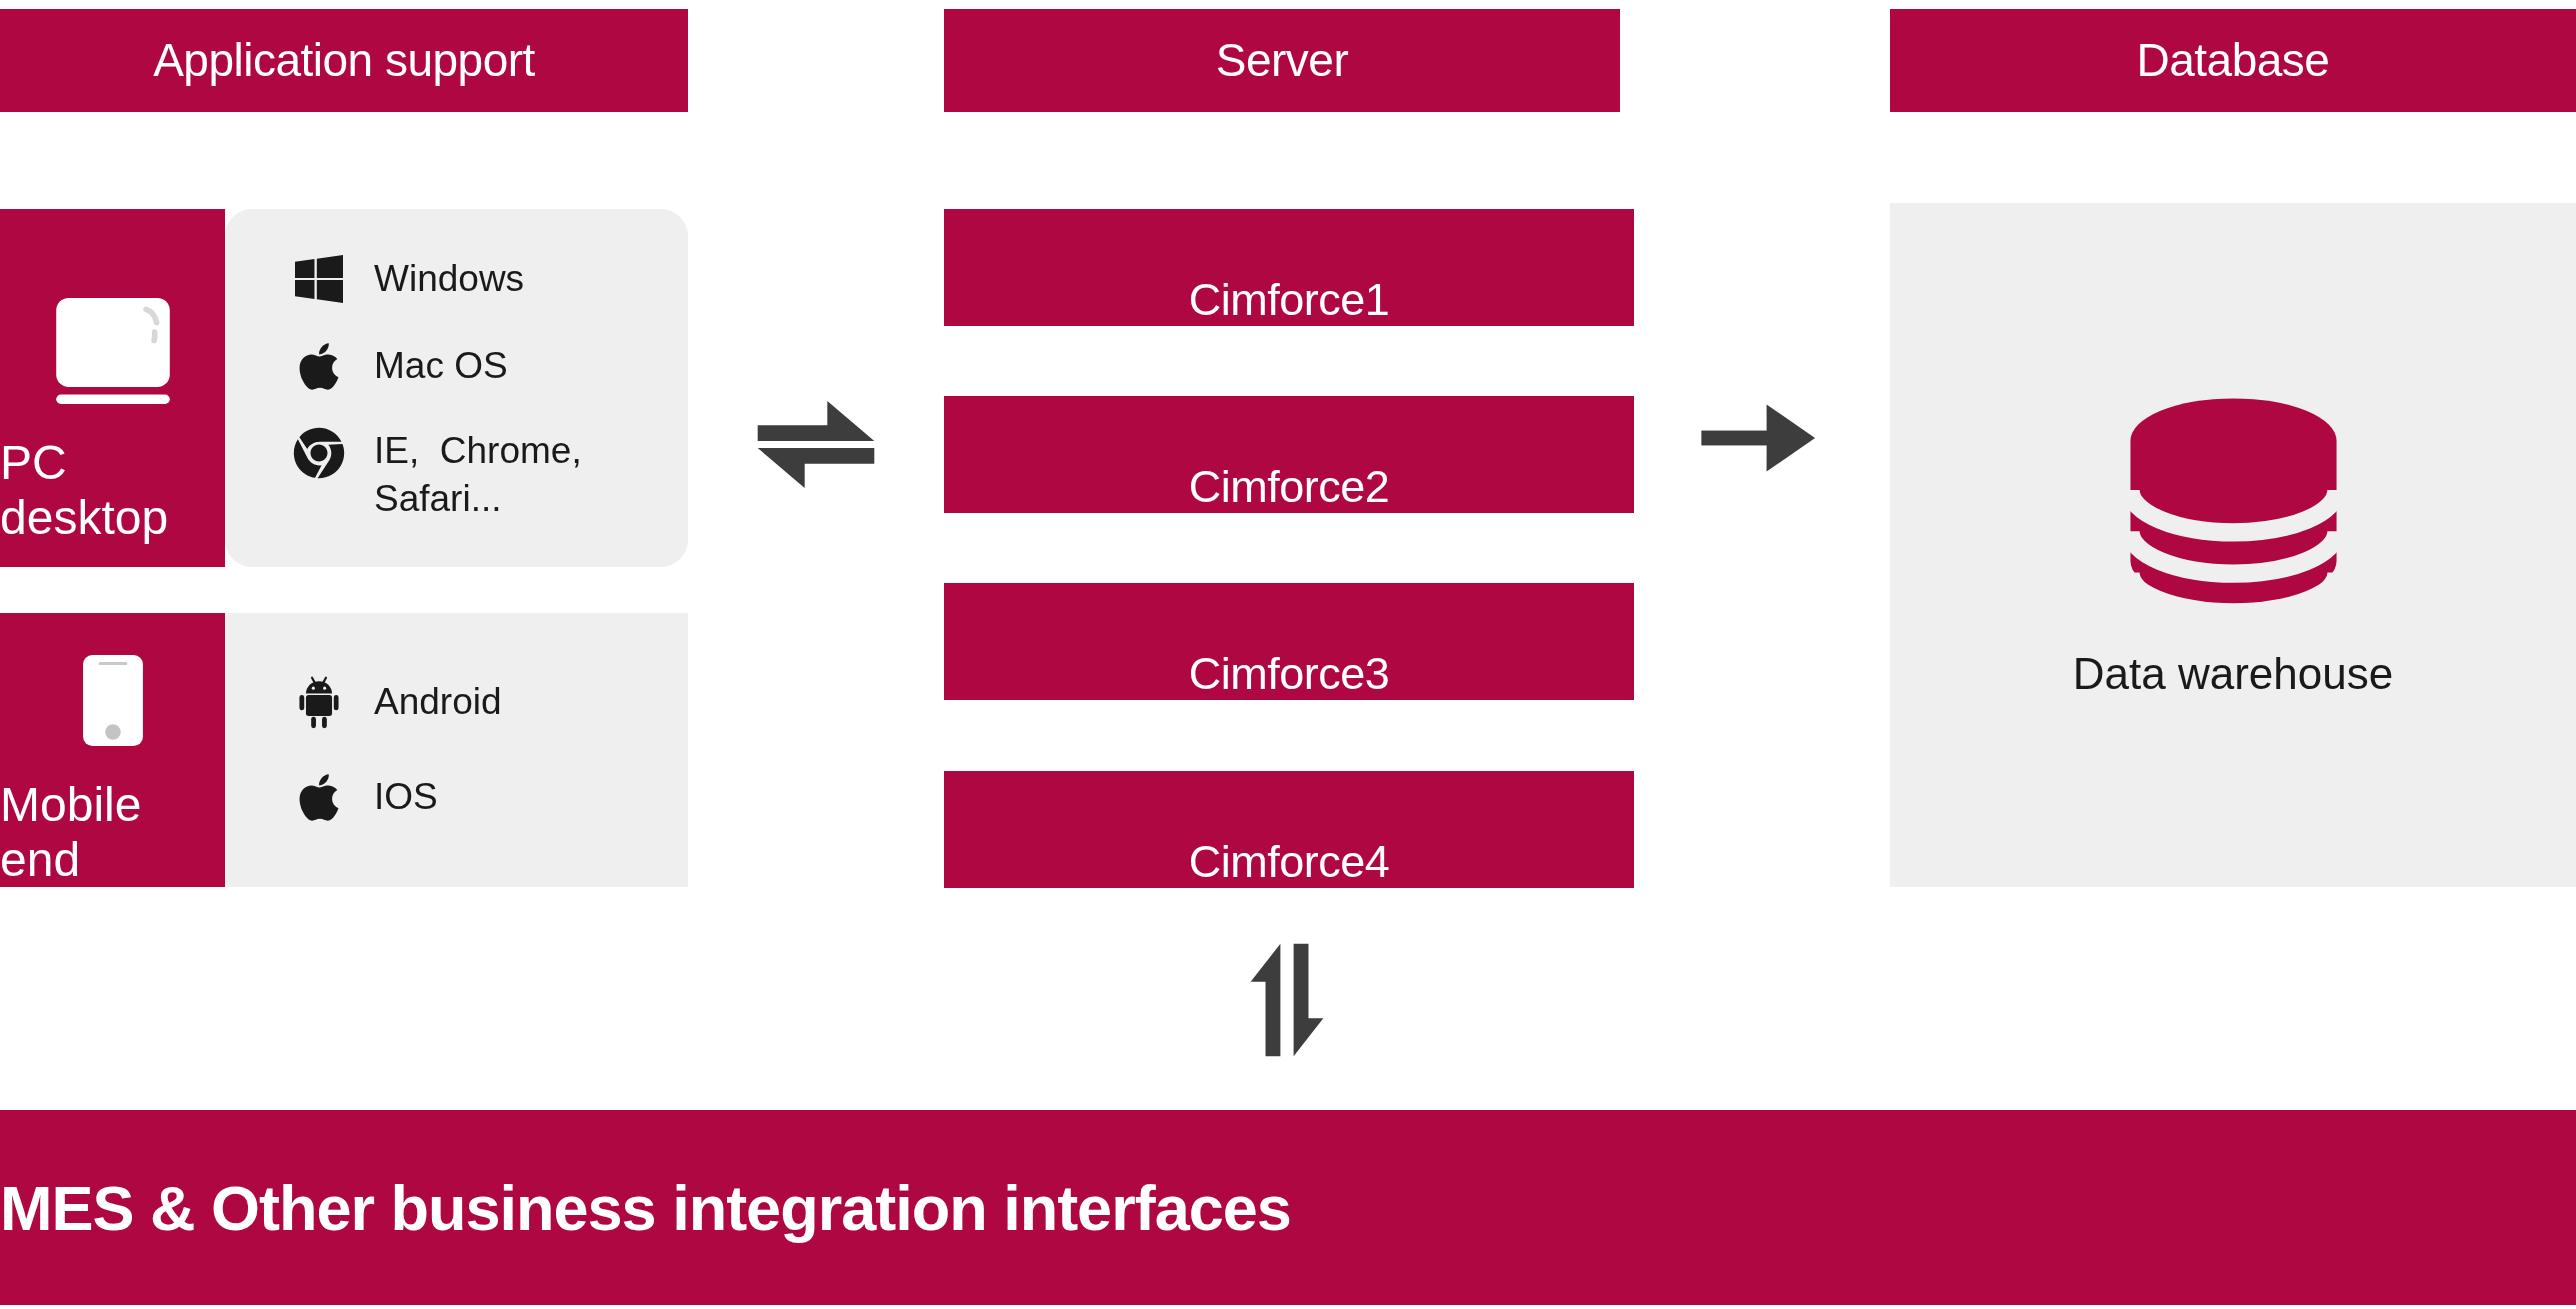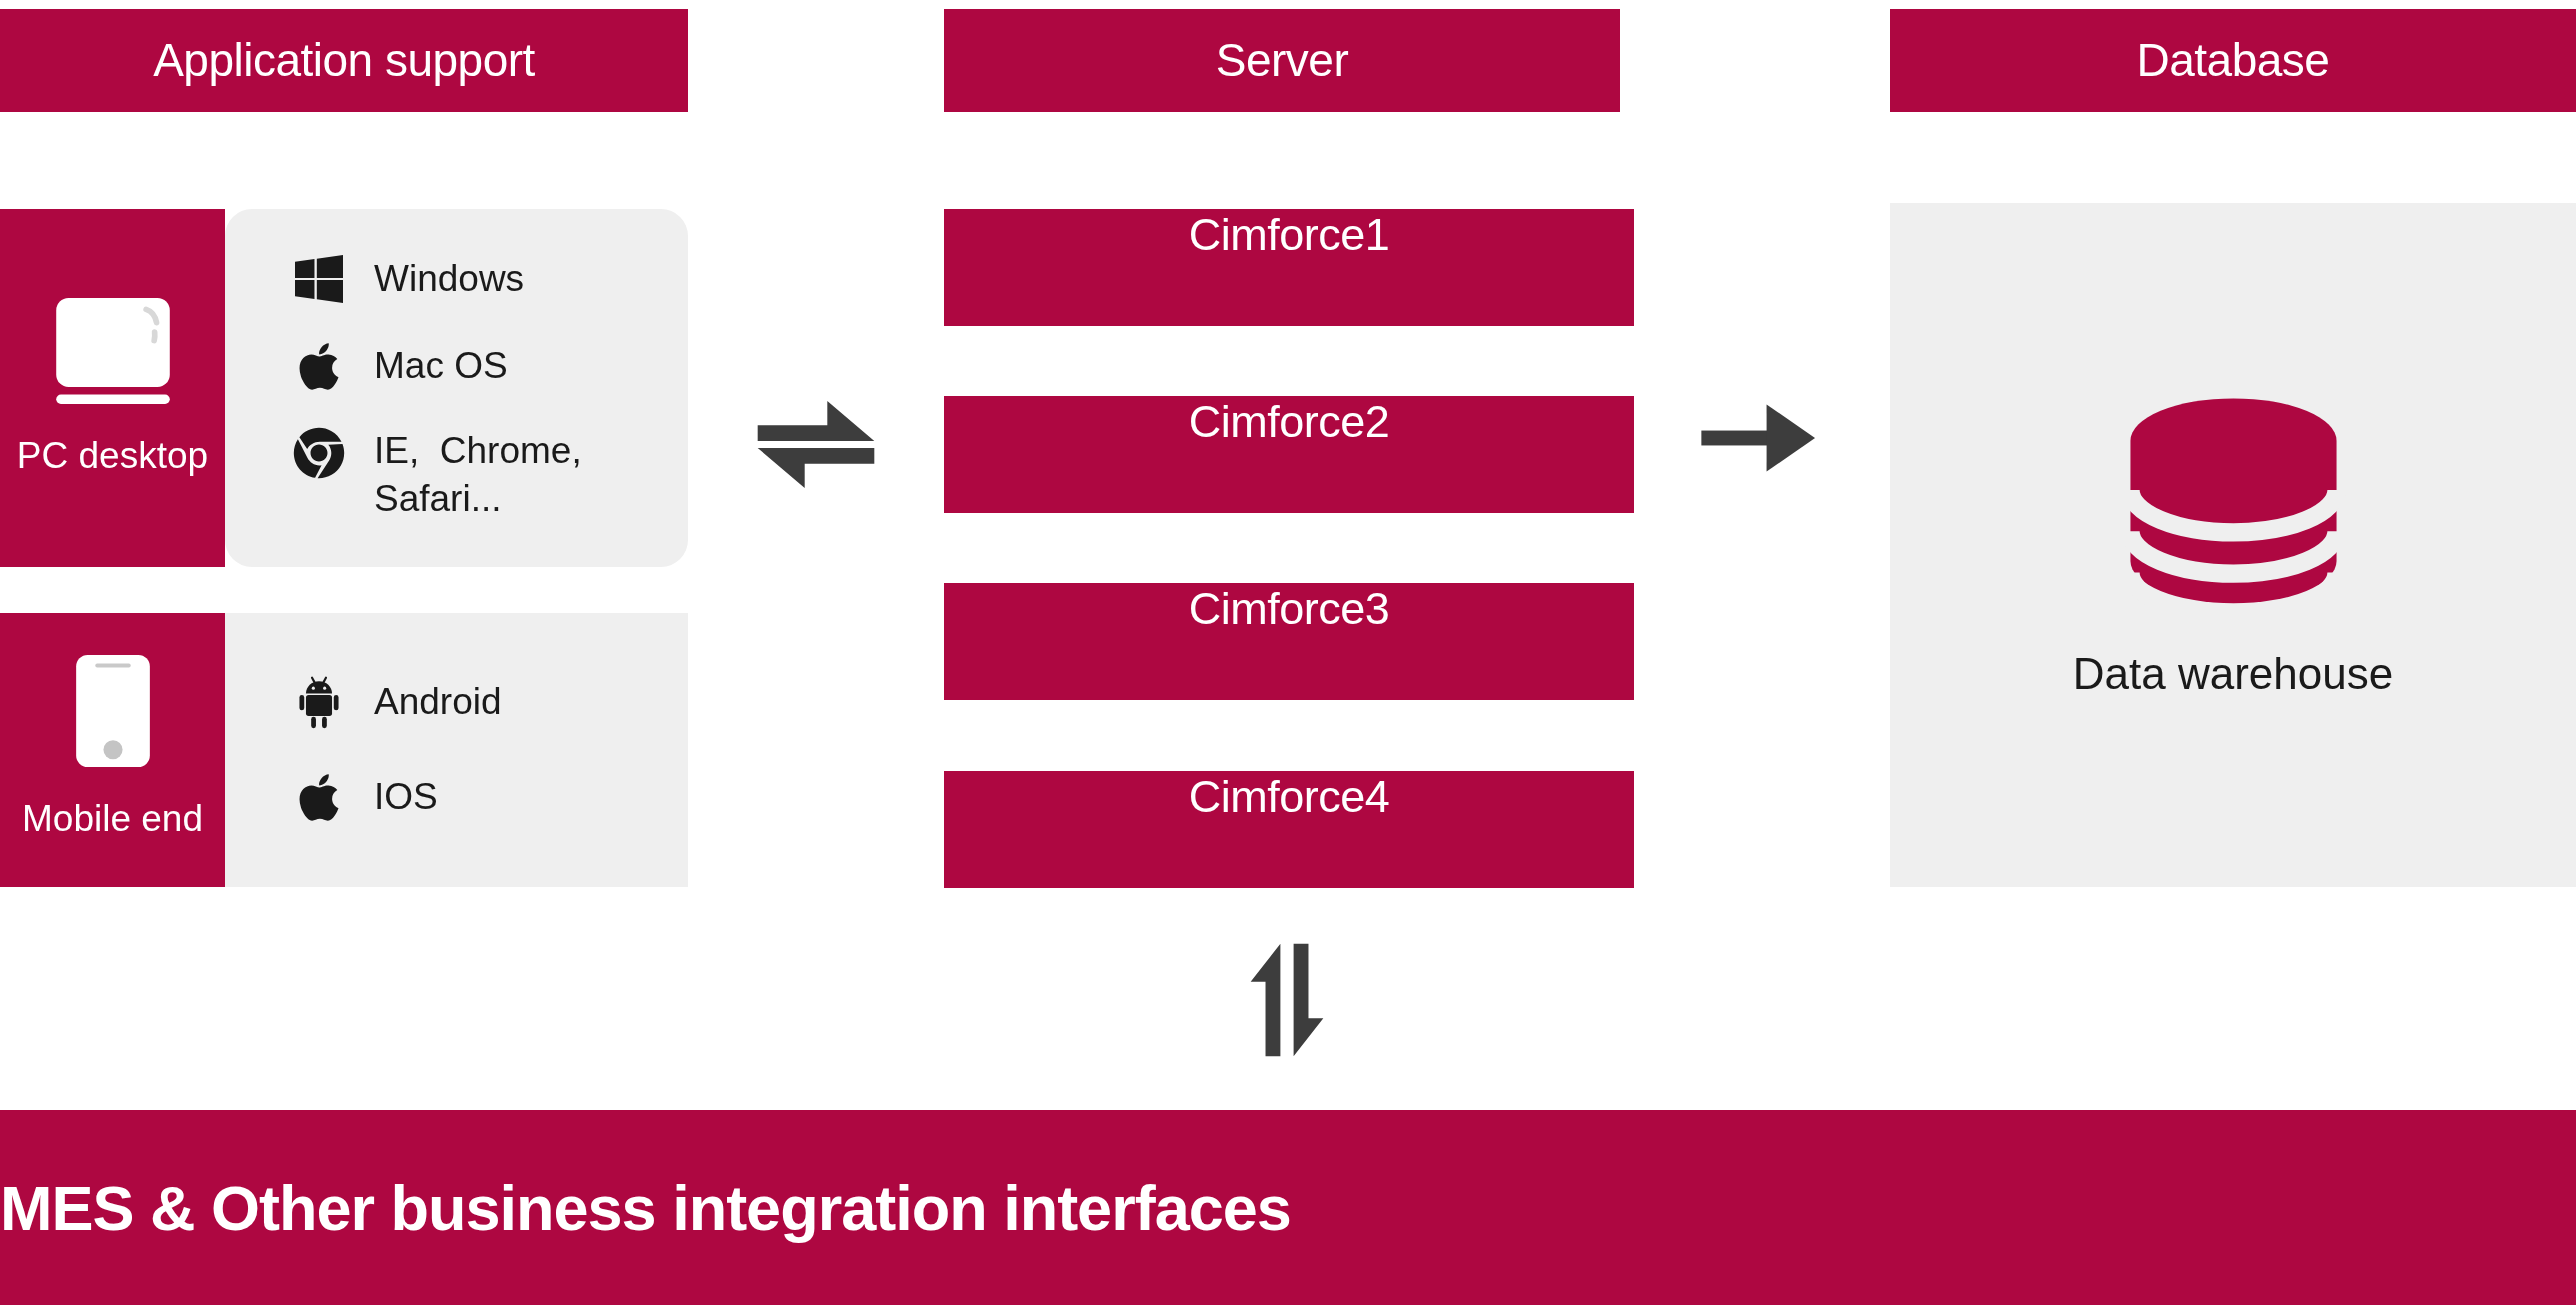--- a/index.html
+++ b/index.html
@@ -19,35 +19,35 @@
     position:absolute;top:8.6px;height:103px;background:var(--accent);
     display:flex;align-items:center;justify-content:center;
     color:var(--on_accent);font-size:46px;letter-spacing:-0.5px;
   }
   
   .block{position:absolute;left:0;width:688px;display:flex;}
   .side{
     width:225px;flex:0 0 225px;background:var(--accent);
     display:flex;flex-direction:column;align-items:center;color:#fff;
   }
-  .side-label{margin-top:31px;font-size:37px;color:var(--on_accent);}
+  .side-label{margin-top:31px;font-size:48px;color:var(--on_accent);}
   .info{
     flex:1;background:var(--panel);display:flex;flex-direction:column;
     justify-content:center;padding-left:67px;box-sizing:border-box;
   }
   .row{display:flex;align-items:center;gap:29px;}
   .row.row-top{align-items:flex-start;}
   .os-icon{width:53px;height:53px;flex:0 0 53px;display:flex;align-items:center;justify-content:center;color:var(--ink);}
   .os-label{font-size:37px;color:var(--ink);line-height:1.3;white-space:pre-wrap;}
   .pc-info{gap:34px;border-radius:27px;}
   .mobile-info{gap:42px;}
   
   .server-box{
     position:absolute;left:944px;width:690px;height:117px;background:var(--accent);
-    display:flex;align-items:flex-start;justify-content:center;
+    display:flex;align-items:flex-end;justify-content:center;
     color:var(--on_accent);font-size:45px;letter-spacing:-0.5px;
   }
   
   .db-panel{
     position:absolute;left:1890px;top:203px;width:686px;height:684px;
     background:var(--panel);display:flex;flex-direction:column;align-items:center;
   }
   .db-cyl{margin-top:186px;color:var(--accent);}
   .db-label{margin-top:42px;font-size:44px;color:var(--ink);}
   

